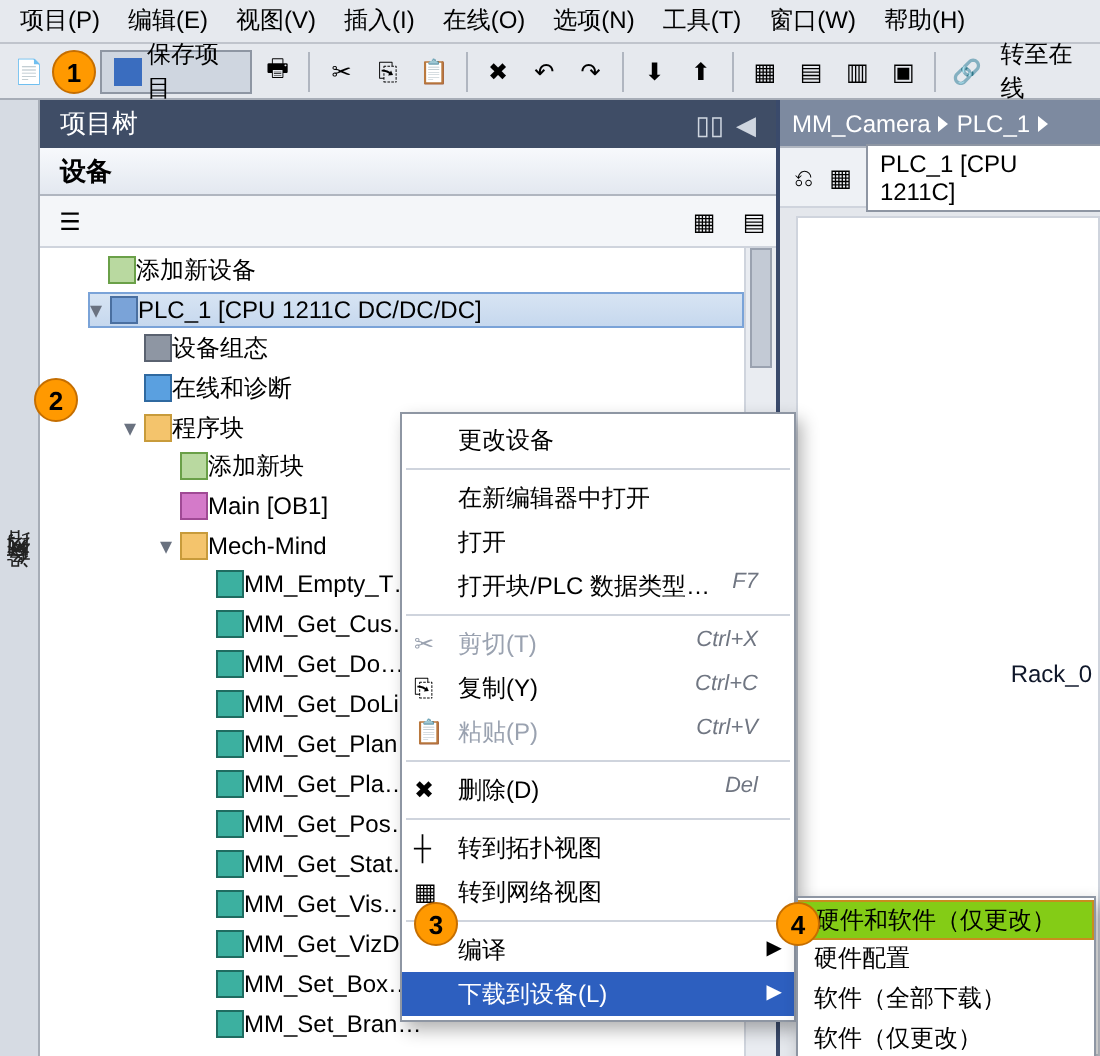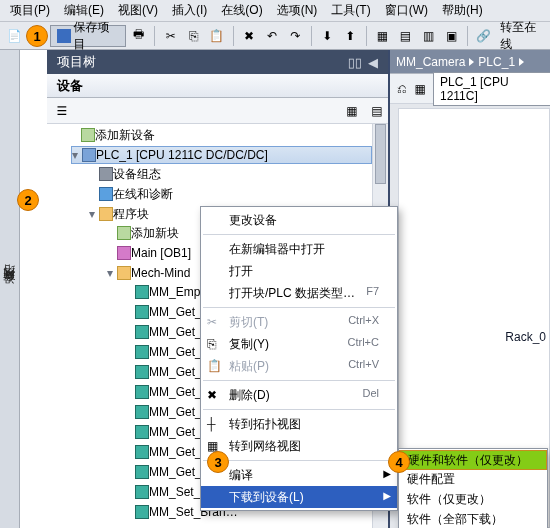--- a/index.html
+++ b/index.html
@@ -75,21 +75,20 @@
     font-size: 12px;
     color: #222;
     letter-spacing: 2px;
   }
   .left-pane {
     width: 370px;
     background: #fff;
     border-right: 2px solid #3a4a6b;
     display:flex; flex-direction: column;
     position: relative;
-    padding-left: 27px;
   }
   .left-title {
     background: #3f4d66;
     color: #fff;
     padding: 4px 10px;
     font-size: 13px;
     display:flex; justify-content:space-between; align-items:center;
     height: 24px;
   }
   .left-title .title-icons { display:flex; gap:6px; color:#cfd6e0; }
@@ -160,20 +159,21 @@
   .context-menu .mrow.disabled { color:#9aa2b0; }
   .context-menu .mrow.high {
     background: #2d5fbf; color:#fff;
   }
   .context-menu .mrow .arrow {
     position:absolute; right:6px; top:4px; font-size:10px;
   }
   .context-menu .mrow .hot {
     position:absolute; right:18px; top:3px; color:#707682;
     font-size: 11px;
+    font-style: italic;
   }
   .context-menu .msep {
     height:1px; background:#cfd4dd; margin:3px 2px;
   }
   .context-menu .micon {
     position:absolute; left:6px; top:4px; width:14px; height:14px;
   }
 
   .submenu {
     position:absolute;
@@ -548,20 +548,20 @@
 <div class="marker" style="left:207px; top:451px;">3</div>
 
 <div class="submenu">
   <div class="srow high">
       <span>硬件和软件（仅更改）</span>
     </div>
   <div class="srow">
       <span>硬件配置</span>
     </div>
   <div class="srow">
+      <span>软件（全部下载）</span>
+    </div>
+  <div class="srow">
       <span>软件（仅更改）</span>
     </div>
-  <div class="srow">
-      <span>软件（全部下载）</span>
-    </div>
 </div>
 
 <div class="marker" style="left:388px; top:451px;">4</div>
 
 </body></html>

